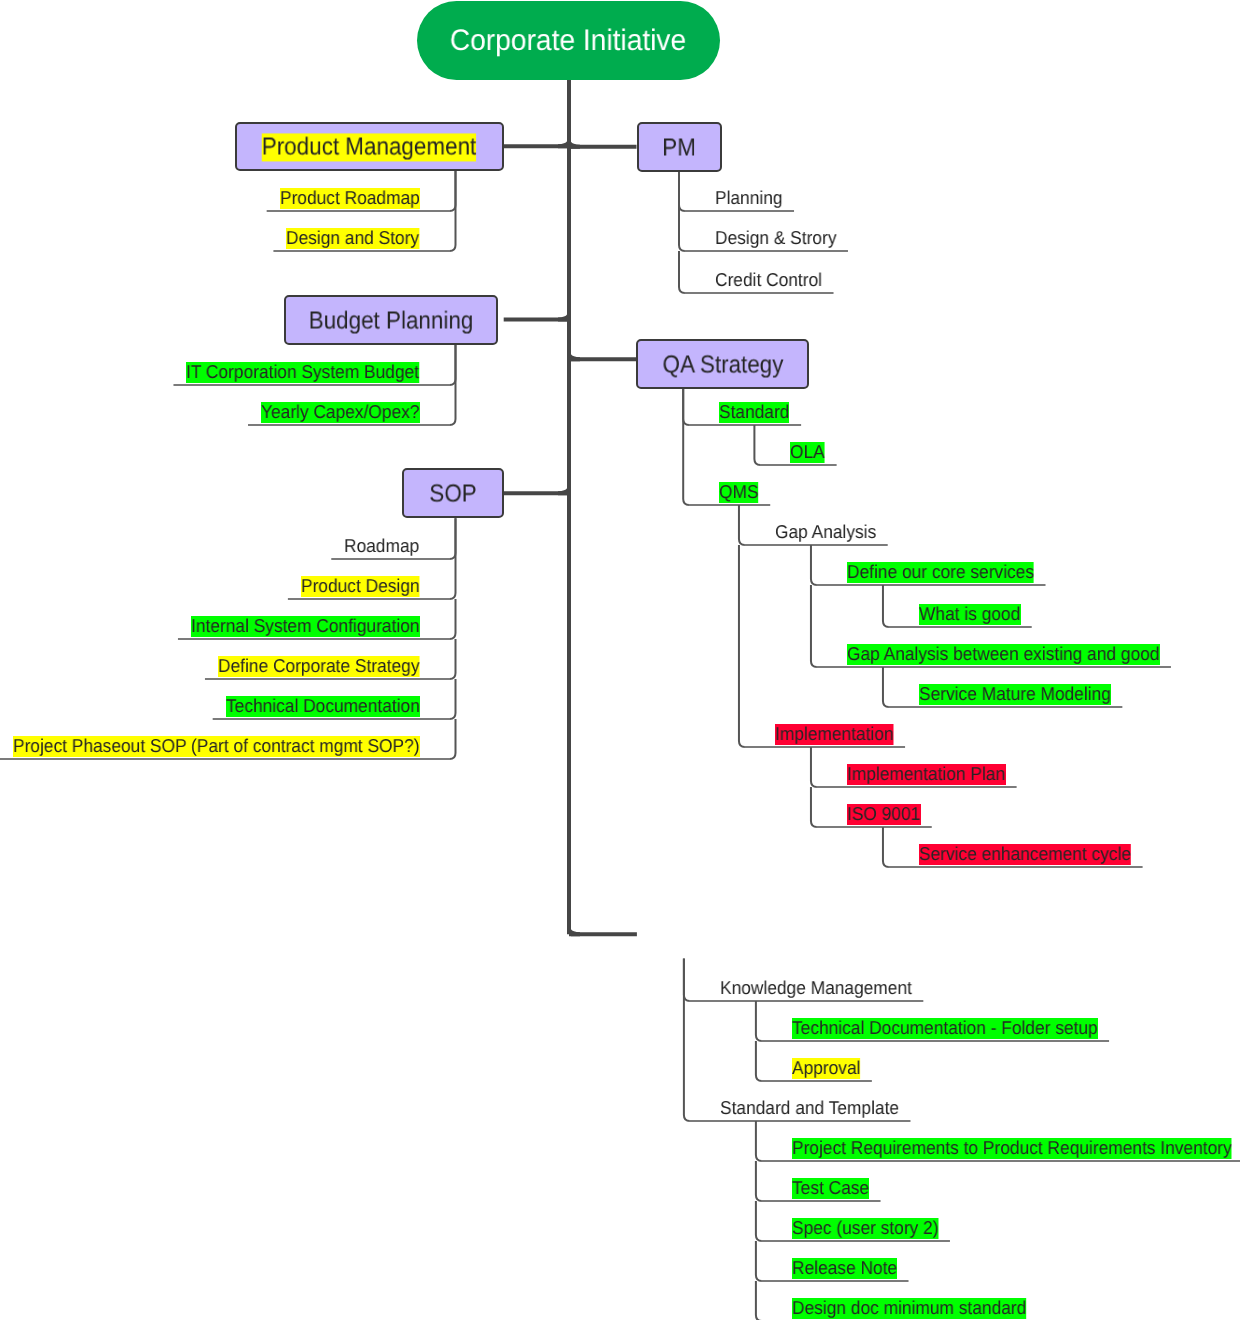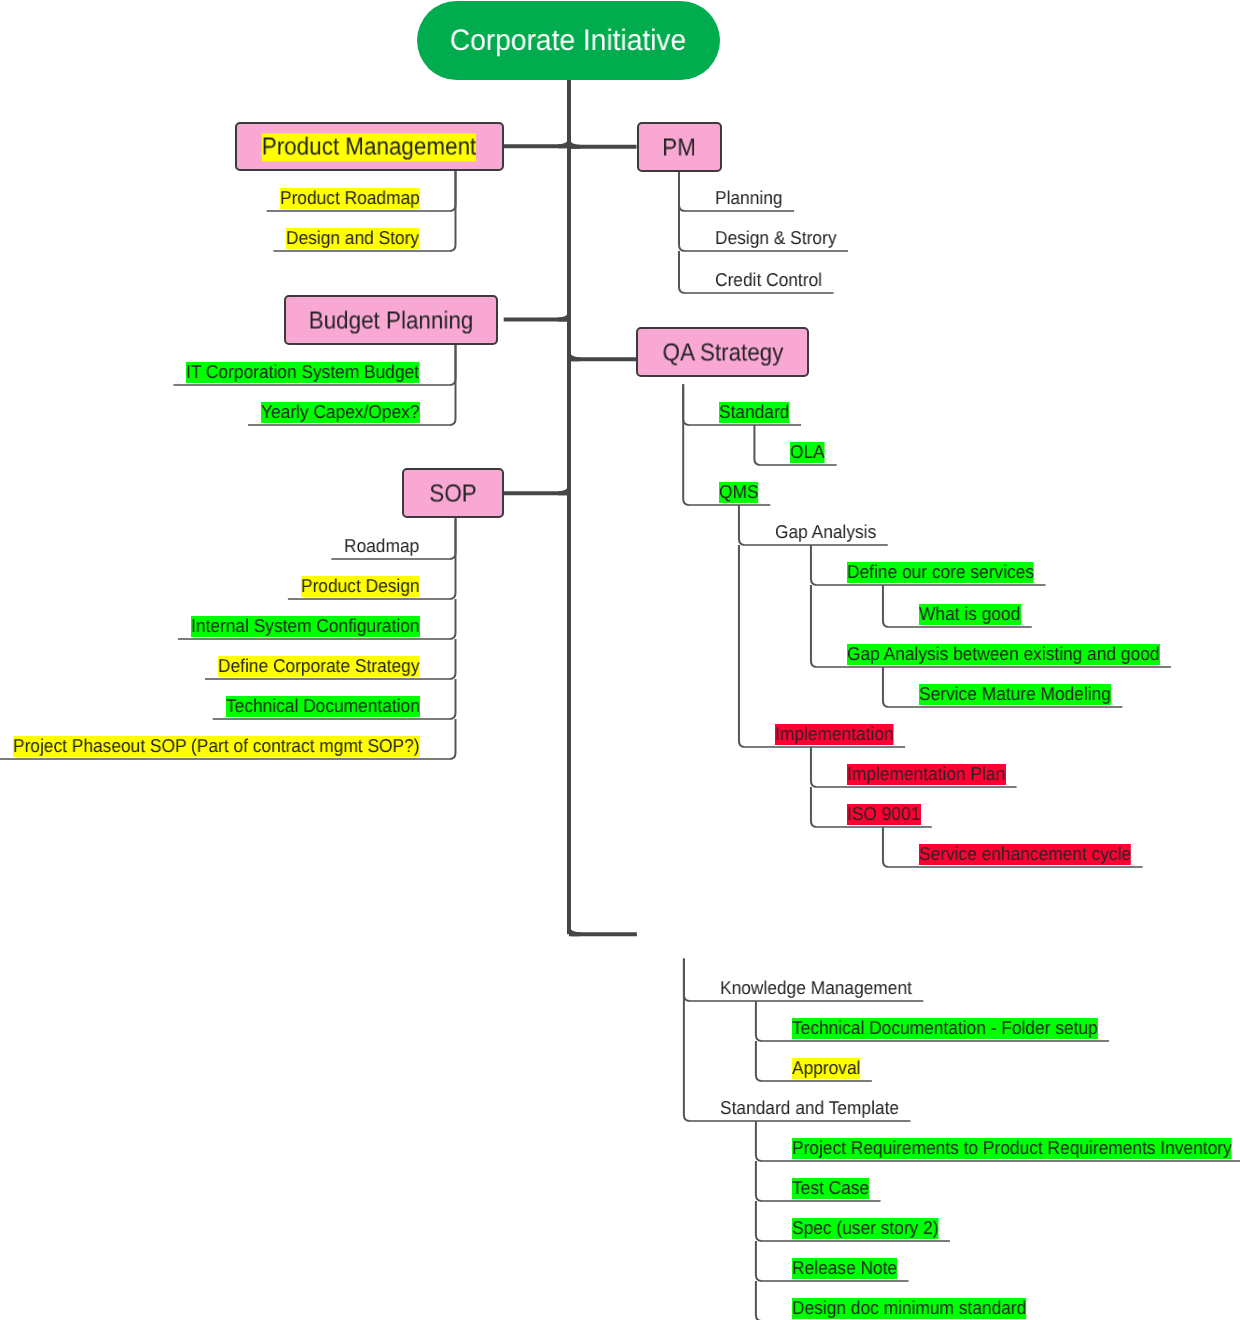--- a/index.html
+++ b/index.html
@@ -21,21 +21,21 @@
                   transform:translate(-50%,-50%) scaleX(0.945);
                   font-size:29.8px;color:#ffffff;white-space:nowrap;line-height:30px;}
   .leaf{position:absolute;font-size:18.6px;color:#2b2b2b;white-space:nowrap;
         line-height:20.6px;transform-origin:left top;}
   .leaf.r-al{transform-origin:right top;}
   .hl-yellow{background:#ffff00;}
   .hl-green{background:#00ff00;}
   .hl-red{background:#ff0033;}
   .hl-none{background:transparent;}
 </style>
-<style>.node-box{border-color:#3b3b3b;background:#f9a8d4;}.node-box .lbl,.leaf{color:#252525;}.root-pill{background:#00ac4e;}.root-pill .lbl{color:#ffffff;}.hl-yellow{background:#ffff00;}.hl-green{background:#00ff00;}.hl-red{background:#ff0033;}</style></head>
+<style>.node-box{border-color:#3b3b3b;background:#c4b5fd;}.node-box .lbl,.leaf{color:#252525;}.root-pill{background:#00ac4e;}.root-pill .lbl{color:#ffffff;}.hl-yellow{background:#ffff00;}.hl-green{background:#00ff00;}.hl-red{background:#ff0033;}</style></head>
 <body>
 
 <div id="canvas">
   <svg id="wires" viewBox="0 0 1240 1320">
       <path d="M569 80 L569 934.35" fill="none" stroke="#464646" stroke-width="4" stroke-linecap="butt"></path>
       <path d="M569 146.29999999999998 L503.7 146.29999999999998" fill="none" stroke="#464646" stroke-width="4" stroke-linecap="butt"></path>
       <path d="M567 141.29999999999998 Q565.5 143.99999999999997 558 144.29999999999998 L558 148.29999999999998 L567 148.29999999999998 Z" fill="#464646" stroke="none"></path>
       <path d="M455.5 171 L455.5 211" fill="none" stroke="#555555" stroke-width="2" stroke-linecap="butt"></path>
       <path d="M455.5 171 L455.5 205 Q455.5 211 449.5 211" fill="none" stroke="#555555" stroke-width="2" stroke-linecap="butt"></path>
       <path d="M450.1 211 L266.66662499999995 211" fill="none" stroke="#7b7b7b" stroke-width="1.8" stroke-linecap="butt"></path>
@@ -142,21 +142,21 @@
     <div class="leaf hl-green r-al" style="transform: scaleX(0.933); left: 190.959px; transform-origin: left top; top: 616.3px;">Internal System Configuration</div>
     <div class="leaf hl-yellow r-al" style="transform: scaleX(0.933); left: 217.957px; transform-origin: left top; top: 656.3px;">Define Corporate Strategy</div>
     <div class="leaf hl-green r-al" style="transform: scaleX(0.933); left: 225.669px; transform-origin: left top; top: 696.3px;">Technical Documentation</div>
     <div class="leaf hl-yellow r-al" style="transform: scaleX(0.933); left: 12.9307px; transform-origin: left top; top: 736.3px;">Project Phaseout SOP (Part of contract mgmt SOP?)</div>
     <div class="node-box" style="left: 636.5px; top: 121.8px; width: 85px; height: 49.8px;">
       <div class="lbl hl-none">PM</div>
     </div>
     <div class="leaf hl-none" style="transform: scaleX(0.933); left: 715px; top: 188.3px;">Planning</div>
     <div class="leaf hl-none" style="transform: scaleX(0.933); left: 715px; top: 228.3px;">Design &amp; Strory</div>
     <div class="leaf hl-none" style="transform: scaleX(0.933); left: 715px; top: 270.3px;">Credit Control</div>
-    <div class="node-box" style="left: 636.2px; top: 327px; width: 173.1px; height: 50.1px; text-decoration: underline;">
+    <div class="node-box" style="left: 636.2px; top: 339px; width: 173.1px; height: 50.1px; text-decoration: underline;">
       <div class="lbl hl-none">QA Strategy</div>
     </div>
     <div class="leaf hl-green" style="transform: scaleX(0.933); left: 719.2px; top: 402.3px;">Standard</div>
     <div class="leaf hl-green" style="transform: scaleX(0.933); left: 790.406px; top: 442.3px;">OLA</div>
     <div class="leaf hl-green" style="transform: scaleX(0.933); left: 719.2px; top: 482.3px;">QMS</div>
     <div class="leaf hl-none" style="transform: scaleX(0.933); left: 774.961px; top: 522.3px;">Gap Analysis</div>
     <div class="leaf hl-green" style="transform: scaleX(0.933); left: 846.961px; top: 562.3px;">Define our core services</div>
     <div class="leaf hl-green" style="transform: scaleX(0.933); left: 918.961px; top: 604.3px;">What is good</div>
     <div class="leaf hl-green" style="transform: scaleX(0.933); left: 846.961px; top: 644.3px;">Gap Analysis between existing and good</div>
     <div class="leaf hl-green" style="transform: scaleX(0.933); left: 918.961px; top: 684.3px;">Service Mature Modeling</div>

